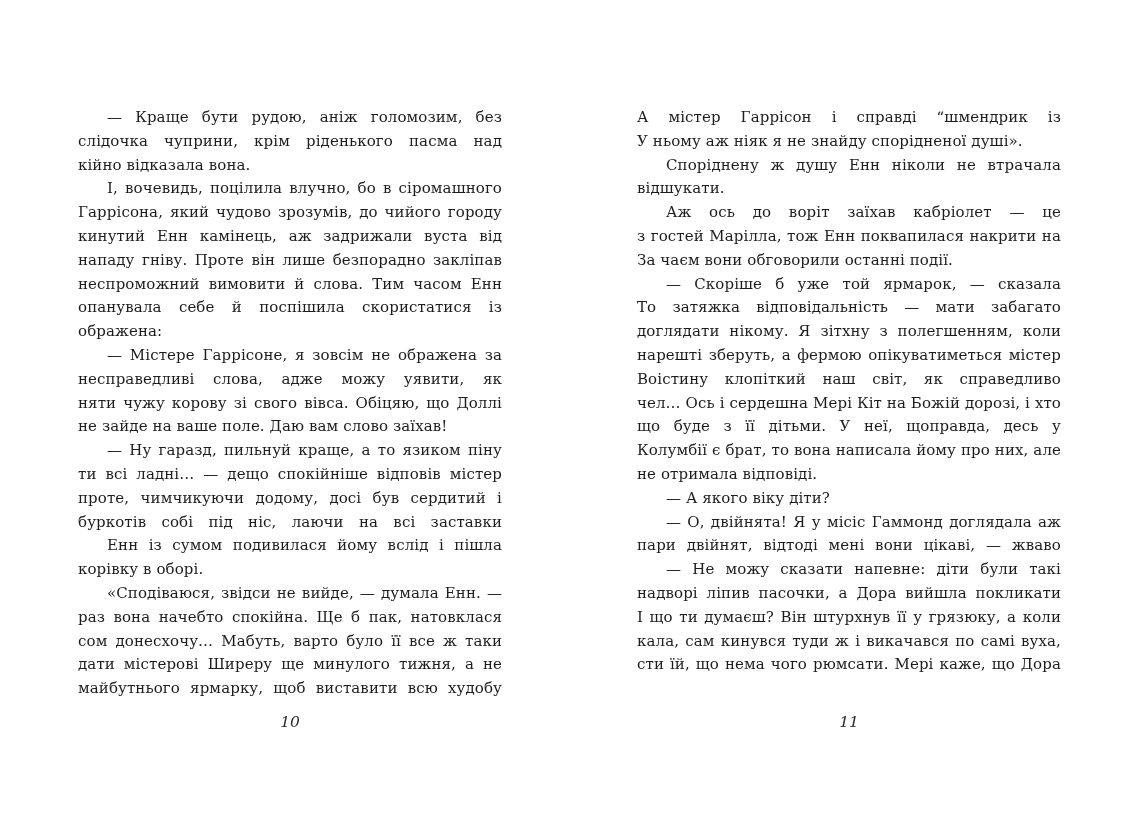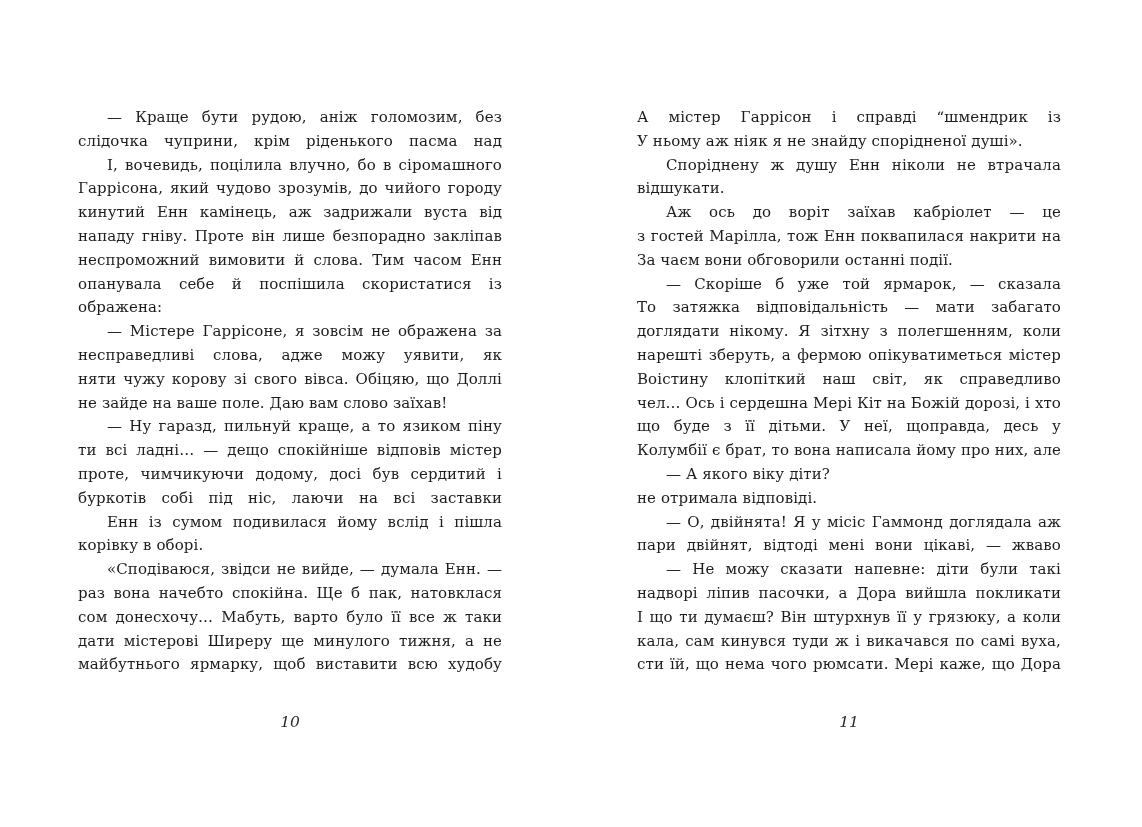--- a/index.html
+++ b/index.html
@@ -56,20 +56,21 @@
   .folio.right { left: 637px; font-style: italic; }
 </style>
 </head>
 <body>
 
 <div class="book-spread">
 
   <div class="text-block left">
       <div class="line indent">— Краще бути рудою, аніж голомозим, без жодного</div>
       <div class="line">слідочка чуприни, крім ріденького пасма над вухами, — спо-</div>
+      <div class="line para-end">кійно відказала вона.</div>
       <div class="line indent">І, вочевидь, поцілила влучно, бо в сіромашного містера</div>
       <div class="line">Гаррісона, який чудово зрозумів, до чийого городу прилетів</div>
       <div class="line">кинутий Енн камінець, аж задрижали вуста від чергового</div>
       <div class="line">нападу гніву. Проте він лише безпорадно закліпав очима,</div>
       <div class="line">неспроможний вимовити й слова. Тим часом Енн цілковито</div>
       <div class="line">опанувала себе й поспішила скористатися із сум’яття супе-</div>
       <div class="line para-end">ображена:</div>
       <div class="line indent">— Містере Гаррісоне, я зовсім не ображена за всі ваші</div>
       <div class="line">несправедливі слова, адже можу уявити, як неприємно вига-</div>
       <div class="line">няти чужу корову зі свого вівса. Обіцяю, що Доллі більше</div>
@@ -96,22 +97,22 @@
       <div class="line">з гостей Марілла, тож Енн поквапилася накрити на стіл.</div>
       <div class="line para-end">За чаєм вони обговорили останні події.</div>
       <div class="line indent">— Скоріше б уже той ярмарок, — сказала Марілла. —</div>
       <div class="line">То затяжка відповідальність — мати забагато худоби, яку</div>
       <div class="line">доглядати нікому. Я зітхну з полегшенням, коли врожай</div>
       <div class="line">нарешті зберуть, а фермою опікуватиметься містер Баррі.</div>
       <div class="line">Воістину клопіткий наш світ, як справедливо говорить Рей-</div>
       <div class="line">чел… Ось і сердешна Мері Кіт на Божій дорозі, і хто знає,</div>
       <div class="line">що буде з її дітьми. У неї, щоправда, десь у Британській</div>
       <div class="line">Колумбії є брат, то вона написала йому про них, але й досі</div>
+      <div class="line para-end">не отримала відповіді.</div>
       <div class="line indent para-end">— А якого віку діти?</div>
-      <div class="line para-end">не отримала відповіді.</div>
       <div class="line indent">— О, двійнята! Я у місіс Гаммонд доглядала аж три</div>
       <div class="line">пари двійнят, відтоді мені вони цікаві, — жваво вигукнула</div>
       <div class="line indent">— Не можу сказати напевне: діти були такі брудні. Деві</div>
       <div class="line">надворі ліпив пасочки, а Дора вийшла покликати його додому.</div>
       <div class="line">І що ти думаєш? Він штурхнув її у грязюку, а коли та запла-</div>
       <div class="line">кала, сам кинувся туди ж і викачався по самі вуха, аби дове-</div>
       <div class="line">сти їй, що нема чого рюмсати. Мері каже, що Дора слухняна,</div>
     </div>
 
   <div class="folio left">10</div>

